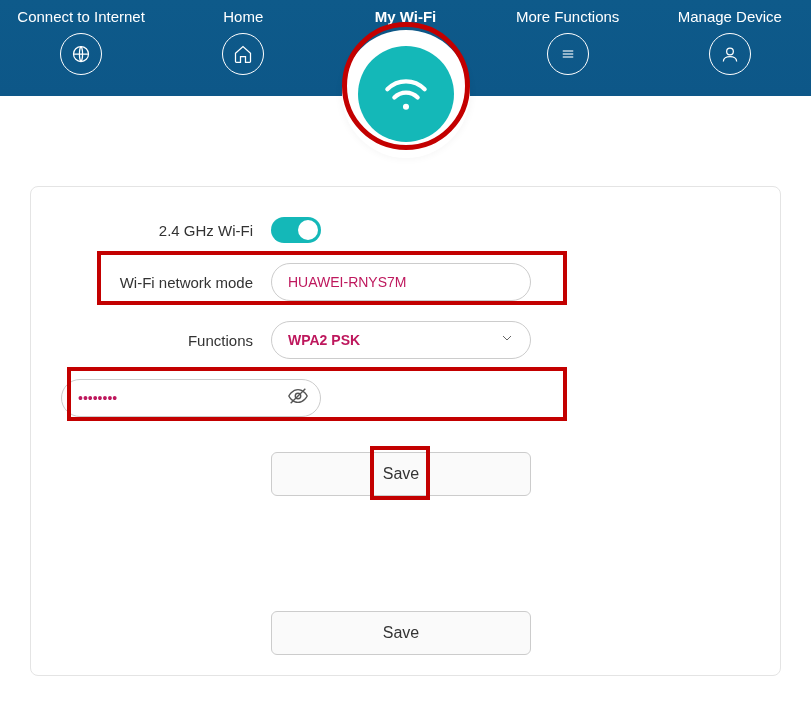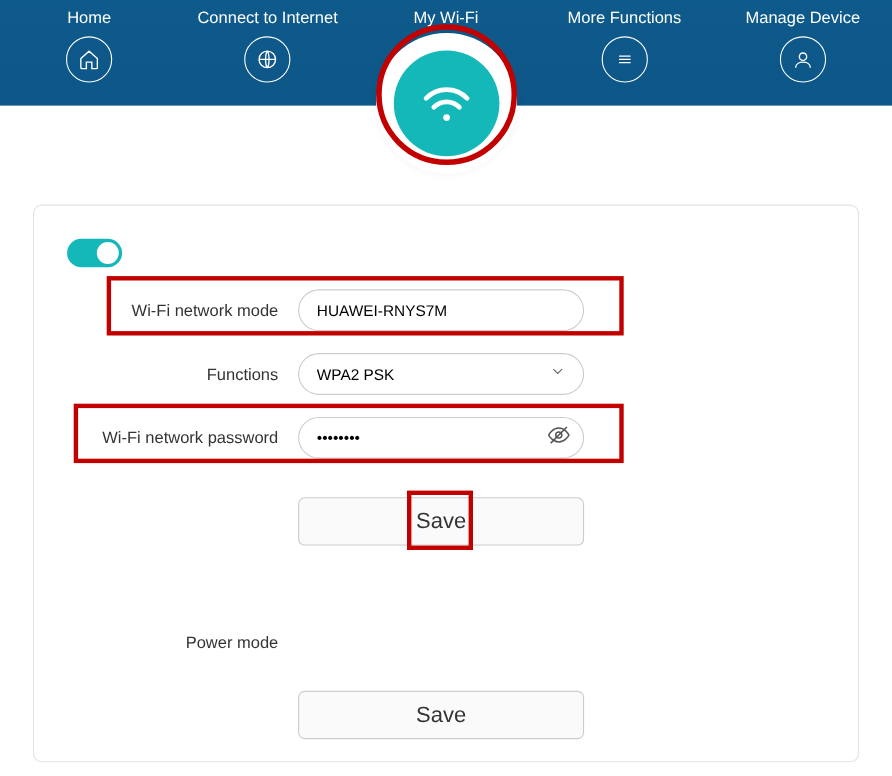--- a/index.html
+++ b/index.html
@@ -111,31 +111,32 @@
       top: 3px;
       right: 3px;
     }
     .text-input, .select-input {
       width: 260px;
       height: 38px;
       border: 1px solid #ccc;
       border-radius: 19px;
       padding: 0 16px;
       font-size: 14px;
-      color: #000000;
+      color: #be185d;
       outline: none;
       background: #fff;
     }
     .select-wrap {
       position: relative;
       width: 260px;
     }
     .select-input {
       width: 100%;
       cursor: pointer;
+      font-weight: bold;
     }
     .select-chevron {
       position: absolute;
       right: 16px;
       top: 50%;
       transform: translateY(-50%);
       pointer-events: none;
     }
     .password-wrap {
       position: relative;
@@ -153,21 +154,21 @@
       cursor: pointer;
     }
     .save-btn {
       display: block;
       width: 260px;
       height: 44px;
       border: 1px solid #ccc;
       border-radius: 6px;
       background: #fafafa;
       color: #333;
-      font-size: 20px;
+      font-size: 16px;
       cursor: pointer;
       margin-left: 210px;
     }
     .red-box {
       position: absolute;
       border: 4px solid #c30000;
       pointer-events: none;
     }
     .red-box-name {
       top: -12px; left: 36px; width: 470px; height: 54px;
@@ -183,38 +184,38 @@
     }
     .save-row { position: relative; margin-top: 35px; margin-bottom: 40px; }
     .save-row2 { position: relative; margin-top: 35px; }
     .spacer { height: 40px; }
   </style>
 </head>
 <body>
 
 <div class="navbar">
   <div class="nav-item">
-    <div class="nav-label">Home</div>
-    <div class="nav-icon-circle">
-      <svg width="20" height="20" viewBox="0 0 24 24" fill="none" stroke="#fff" stroke-width="1.5">
-          <path d="M3 11l9-8 9 8v10a1 1 0 01-1 1h-5v-7h-6v7H4a1 1 0 01-1-1V11z"></path>
-        </svg>
-    </div>
-  </div>
-  <div class="nav-item">
     <div class="nav-label">Connect to Internet</div>
     <div class="nav-icon-circle">
       <svg width="20" height="20" viewBox="0 0 24 24" fill="none" stroke="#fff" stroke-width="1.5">
           <circle cx="12" cy="12" r="9"></circle>
           <path d="M3 12h18M12 3c2.5 3 2.5 15 0 18M12 3c-2.5 3-2.5 15 0 18"></path>
         </svg>
     </div>
   </div>
   <div class="nav-item">
-    <div class="nav-label" style="font-weight:400">My Wi-Fi</div>
+    <div class="nav-label">Home</div>
+    <div class="nav-icon-circle">
+      <svg width="20" height="20" viewBox="0 0 24 24" fill="none" stroke="#fff" stroke-width="1.5">
+          <path d="M3 11l9-8 9 8v10a1 1 0 01-1 1h-5v-7h-6v7H4a1 1 0 01-1-1V11z"></path>
+        </svg>
+    </div>
+  </div>
+  <div class="nav-item">
+    <div class="nav-label" style="font-weight:700">My Wi-Fi</div>
   </div>
   <div class="nav-item">
     <div class="nav-label">More Functions</div>
     <div class="nav-icon-circle">
       <svg width="18" height="18" viewBox="0 0 24 24" fill="none" stroke="#fff" stroke-width="1.5">
           <line x1="5" y1="8" x2="19" y2="8"></line>
           <line x1="5" y1="12" x2="19" y2="12"></line>
           <line x1="5" y1="16" x2="19" y2="16"></line>
         </svg>
     </div>
@@ -237,20 +238,21 @@
           <circle cx="12" cy="17.5" r="1.3" fill="#fff" stroke="none"></circle>
         </svg>
     </div>
   </div>
   <div class="red-circle-annotation"></div>
 </div>
 
 <div class="card">
 
   <div class="form-row">
+    <div class="form-label">2.4 GHz Wi-Fi</div>
     <div class="toggle">
       <div class="toggle-knob"></div>
     </div>
   </div>
 
   <div class="form-row">
     <div class="form-label">Wi-Fi network mode</div>
     <input class="text-input" value="HUAWEI-RNYS7M" style="">
     <div class="red-box red-box-name"></div>
   </div>
@@ -261,21 +263,20 @@
       <input class="select-input" readonly="" value="WPA2 PSK" style="">
       <span class="select-chevron">
         <svg width="16" height="16" viewBox="0 0 24 24" fill="none" stroke="#666" stroke-width="1.5">
             <polyline points="6 9 12 15 18 9"></polyline>
           </svg>
       </span>
     </div>
   </div>
 
   <div class="form-row">
-    <div class="form-label">Wi-Fi network password</div>
     <div class="password-wrap">
       <input class="text-input" value="••••••••" style="">
       <span class="eye-btn">
         <svg width="22" height="22" viewBox="0 0 24 24" fill="none" stroke="#555" stroke-width="1.5">
             <path d="M2 12s3.5-7 10-7 10 7 10 7-3.5 7-10 7-10-7-10-7z"></path>
             <circle cx="12" cy="12" r="3"></circle>
             <line x1="4" y1="20" x2="20" y2="4"></line>
           </svg>
       </span>
     </div>
@@ -283,20 +284,19 @@
   </div>
 
   <div class="save-row">
     <button class="save-btn">Save</button>
     <div class="red-box-save"></div>
   </div>
 
   <div class="spacer"></div>
 
   <div class="form-row">
-    <div class="form-label">Power mode</div>
   </div>
 
   <div class="save-row2">
     <button class="save-btn">Save</button>
   </div>
 
 </div>
 
 </body></html>

